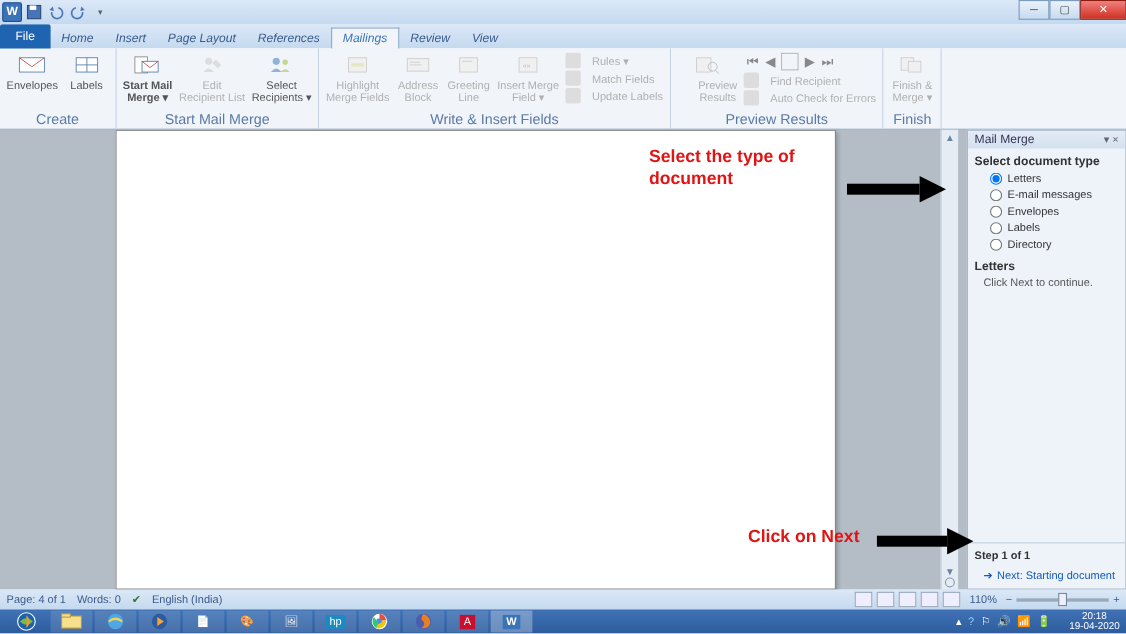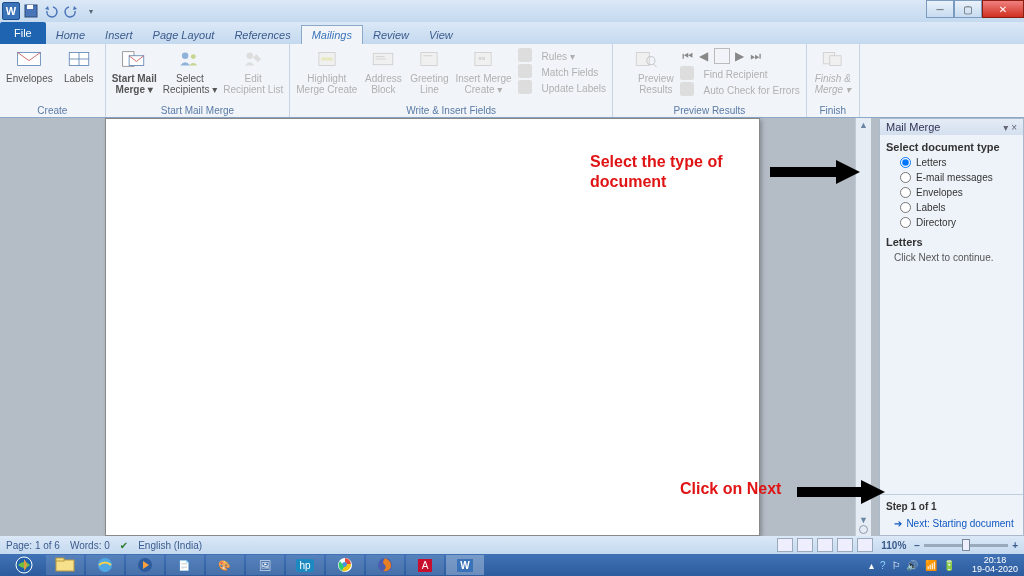--- a/index.html
+++ b/index.html
@@ -18,21 +18,21 @@
 
   
   .tabsrow{height:22px;background:linear-gradient(#dbe8f7,#c4d9ef);display:flex;align-items:flex-end;font-size:11px;padding-left:0;}
   .file-tab{background:#1f64b0;color:#fff;padding:3px 14px;height:22px;display:flex;align-items:center;border-radius:2px 2px 0 0;}
   .tab{padding:3px 10px;color:#3b5b8c;cursor:default;font-style:italic;}
   .tab.active{background:#f1f5fa;border:1px solid #8aa8c8;border-bottom:none;color:#3b73b9;}
 
   
   .ribbon{height:74px;background:#f1f5fa;border-bottom:1px solid #8aa8c8;display:flex;font-size:10px;color:#555;}
   .group{border-right:1px solid #c6d4e6;padding:2px 6px 0 6px;display:flex;flex-direction:column;justify-content:space-between;align-items:center;}
-  .group-label{font-size:10px;color:#5a7aa5;text-align:center;padding-bottom:1px;}
+  .group-label{font-size:13px;color:#5a7aa5;text-align:center;padding-bottom:1px;}
   .group-body{display:flex;gap:6px;align-items:flex-start;flex:1;}
   .bigbtn{display:flex;flex-direction:column;align-items:center;gap:1px;min-width:40px;text-align:center;line-height:1.1;}
   .bigbtn .ic{width:28px;height:26px;display:flex;align-items:center;justify-content:center;}
   .ic svg{width:26px;height:24px;}
   .smallrow{display:flex;flex-direction:column;gap:2px;align-items:flex-start;}
   .smallbtn{display:flex;align-items:flex-end;gap:10px;white-space:nowrap;}
   .smallbtn .sic{width:14px;height:14px;background:#ddd;border-radius:2px;display:inline-block;}
   .disabled{color:#b0b0b0;}
 
   .navarrows{display:flex;gap:0;align-items:center;}
@@ -57,21 +57,21 @@
   .radio{display:flex;align-items:center;gap:5px;margin-left:14px;font-size:10px;color:#333;}
   .radio input{width:11px;height:11px;}
   .panefooter{border-top:1px solid #c0cdde;padding:6px;}
   .stepline{font-weight:bold;font-size:10px;color:#333;margin-bottom:6px;}
   .nextlink{color:#1058c0;display:flex;align-items:center;gap:4px;font-size:10px;margin-left:8px;}
   .nextlink .ar{color:#1058c0;font-size:10px;}
 
   
   .status{position:absolute;bottom:22px;left:0;right:0;height:18px;background:linear-gradient(#dbe8f7,#c4d9ef);display:flex;align-items:center;font-size:10px;color:#3b5b8c;padding:0 6px;justify-content:space-between;}
   .status-left{display:flex;gap:10px;align-items:center;}
-  .status-right{display:flex;gap:4px;align-items:center;font-weight:bold;}
+  .status-right{display:flex;gap:4px;align-items:center;}
   .viewbtn{width:16px;height:14px;border:1px solid #9ab;background:#eef;}
   .zoom-track{width:84px;height:3px;background:#9ab;position:relative;}
   .zoom-thumb{width:8px;height:12px;background:#eef;border:1px solid #789;position:absolute;top:-5px;left:38px;}
 
   
   .task{position:absolute;bottom:0;left:0;right:0;height:22px;background:linear-gradient(#3f72b5,#2d5c9e);display:flex;align-items:center;justify-content:space-between;font-size:10px;color:#fff;}
   .task .apps{display:flex;gap:2px;padding-left:4px;}
   .tapp{width:38px;height:20px;background:rgba(255,255,255,.12);display:flex;align-items:center;justify-content:center;}
   .tapp.start{width:40px;border-radius:12px;background:radial-gradient(circle,#fff 4px,transparent 5px),linear-gradient(#3f72b5,#2d5c9e);}
   .tray{display:flex;gap:6px;align-items:center;padding-right:6px;}
@@ -158,58 +158,58 @@
           <div class="ic">
             <svg viewBox="0 0 32 24">
               <rect x="2" y="3" width="14" height="18" fill="#fff" stroke="#888"></rect>
               <rect x="10" y="8" width="18" height="12" fill="#fff" stroke="#5a80b0"></rect>
               <path d="M10 8 L19 15 L28 8" fill="none" stroke="#c0504d"></path>
             </svg>
           </div>
           <span style="white-space:pre-line;font-weight:bold;">Start Mail
 Merge ▾</span>
         </div>
+      <div class="bigbtn disabled">
+          <div class="ic">
+            <svg viewBox="0 0 32 24">
+              <circle cx="12" cy="8" r="4" fill="#ddd"></circle>
+              <path d="M6 20 Q12 12 18 20" fill="#ddd"></path>
+              <path d="M20 6 L26 12 L22 16 L16 10 Z" fill="#ddd"></path>
+            </svg>
+          </div>
+          <span style="white-space:pre-line;">Edit
+Recipient List</span>
+        </div>
       <div class="bigbtn">
           <div class="ic">
             <svg viewBox="0 0 32 24">
               <circle cx="10" cy="8" r="4" fill="#8fb3d9"></circle>
               <path d="M4 20 Q10 12 16 20" fill="#8fb3d9"></path>
               <circle cx="20" cy="9" r="3" fill="#c4d690"></circle>
               <path d="M15 20 Q20 14 25 20" fill="#c4d690"></path>
             </svg>
           </div>
           <span style="white-space:pre-line;">Select
 Recipients ▾</span>
         </div>
-      <div class="bigbtn disabled">
-          <div class="ic">
-            <svg viewBox="0 0 32 24">
-              <circle cx="12" cy="8" r="4" fill="#ddd"></circle>
-              <path d="M6 20 Q12 12 18 20" fill="#ddd"></path>
-              <path d="M20 6 L26 12 L22 16 L16 10 Z" fill="#ddd"></path>
-            </svg>
-          </div>
-          <span style="white-space:pre-line;">Edit
-Recipient List</span>
-        </div>
     </div>
     <div class="group-label">Start Mail Merge</div>
   </div>
 
   <div class="group disabled">
     <div class="group-body">
       <div class="bigbtn">
           <div class="ic">
             <svg viewBox="0 0 32 24">
               <rect x="6" y="4" width="20" height="16" fill="#f0f0f0" stroke="#ccc"></rect>
               <rect x="9" y="10" width="14" height="4" fill="#e8e8c0"></rect>
             </svg>
           </div>
           <span style="white-space:pre-line;">Highlight
-Merge Create</span>
+Merge Fields</span>
         </div>
       <div class="bigbtn">
           <div class="ic">
             <svg viewBox="0 0 32 24">
               <rect x="4" y="5" width="24" height="14" fill="#f0f0f0" stroke="#ccc"></rect>
               <line x1="7" y1="9" x2="18" y2="9" stroke="#ccc"></line>
               <line x1="7" y1="12" x2="20" y2="12" stroke="#ccc"></line>
             </svg>
           </div>
           <span style="white-space:pre-line;">Address
@@ -226,21 +226,21 @@
 Line</span>
         </div>
       <div class="bigbtn">
           <div class="ic">
             <svg viewBox="0 0 32 24">
               <rect x="6" y="4" width="20" height="16" fill="#f0f0f0" stroke="#ccc"></rect>
               <text x="10" y="15" font-size="8" fill="#bbb">«»</text>
             </svg>
           </div>
           <span style="white-space:pre-line;">Insert Merge
-Create ▾</span>
+Field ▾</span>
         </div>
       <div class="smallrow" style="padding-top:2px;">
         <div class="smallbtn">
             <span class="sic"></span>
             <span>Rules ▾</span>
           </div>
         <div class="smallbtn">
             <span class="sic"></span>
             <span>Match Fields</span>
           </div>
@@ -289,21 +289,21 @@
 
   <div class="group disabled">
     <div class="group-body">
       <div class="bigbtn">
           <div class="ic">
             <svg viewBox="0 0 32 24">
               <rect x="4" y="4" width="14" height="14" fill="#f0f0f0" stroke="#ccc"></rect>
               <rect x="12" y="8" width="14" height="12" fill="#f0f0f0" stroke="#ccc"></rect>
             </svg>
           </div>
-          <span style="white-space:pre-line;font-style:italic;">Finish &amp;
+          <span style="white-space:pre-line;">Finish &amp;
 Merge ▾</span>
         </div>
     </div>
     <div class="group-label">Finish</div>
   </div>
 </div>
 
 <div class="workspace">
   <div class="page"></div>
   <div style="flex:1"></div>
@@ -347,35 +347,35 @@
     <div class="panefooter">
       <div class="stepline">Step 1 of 1</div>
       <div class="nextlink">
           <span class="ar">➔</span>
           <span>Next: Starting document</span>
         </div>
     </div>
   </div>
 </div>
 
-<div class="anno" style="top:152px;left:590px;width:180px;line-height:1.25;">Select the type of document</div>
+<div class="anno" style="top:133px;left:590px;width:180px;line-height:1.25;">Select the type of document</div>
 <svg class="arrow" style="top:160px;left:770px;" width="90" height="24">
     <rect x="0" y="7" width="66" height="10" fill="#000"></rect>
     <path d="M66 0 L90 12 L66 24 Z" fill="#000"></path>
   </svg>
 
 <div class="anno" style="top:480px;left:680px;">Click on Next</div>
 <svg class="arrow" style="top:480px;left:797px;" width="88" height="24">
     <rect x="0" y="7" width="64" height="10" fill="#000"></rect>
     <path d="M64 0 L88 12 L64 24 Z" fill="#000"></path>
   </svg>
 
 <div class="status">
   <div class="status-left">
-    <span>Page: 1 of 6</span>
+    <span>Page: 4 of 1</span>
     <span>Words: 0</span>
     <span style="color:#2a7a2a;">✔</span>
     <span>English (India)</span>
   </div>
   <div class="status-right">
     <div class="viewbtn"></div>
     <div class="viewbtn"></div>
     <div class="viewbtn"></div>
     <div class="viewbtn"></div>
     <div class="viewbtn"></div>

